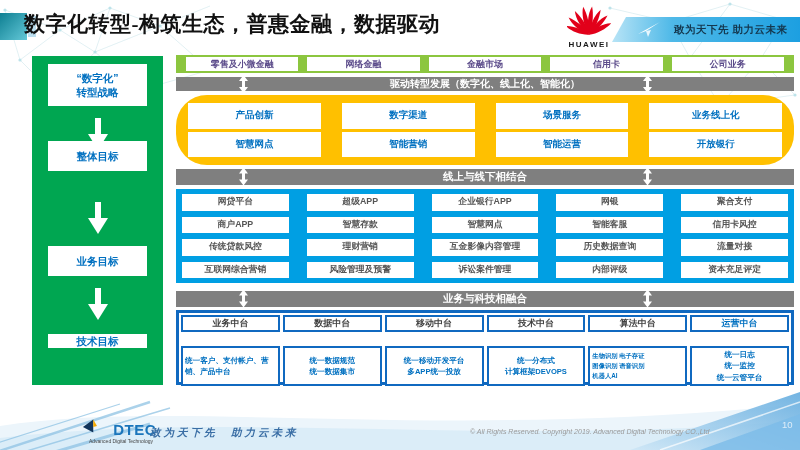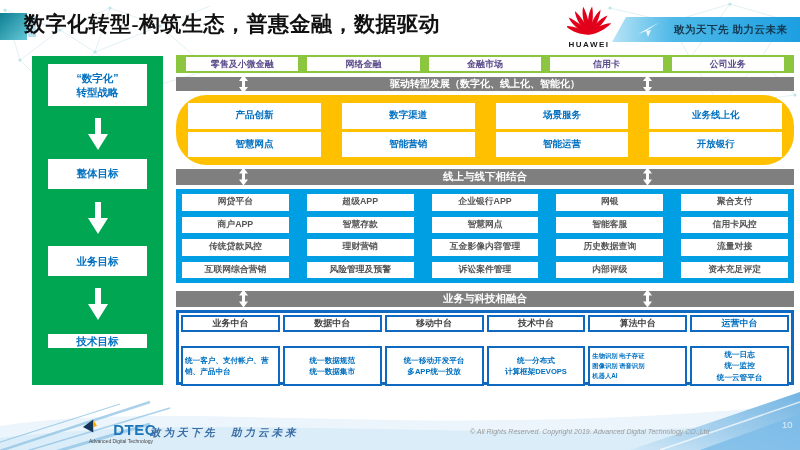--- a/index.html
+++ b/index.html
@@ -180,21 +180,21 @@
   </div>
 
   <div class="abs strategy">
     <div class="sbox" style="top:8px;height:42px;">“数字化”
 转型战略</div>
     <div class="darr" style="top:62px">
       <svg width="22" height="32" viewBox="0 0 22 32">
           <path d="M8 0 H14 V16 H21 L11 32 L1 16 H8 Z" fill="#fff"></path>
         </svg>
     </div>
-    <div class="sbox" style="top:103px;height:30px;font-family:Liberation Mono, monospace;">整体目标</div>
+    <div class="sbox" style="top:85px;height:30px;">整体目标</div>
     <div class="darr" style="top:146px">
       <svg width="22" height="32" viewBox="0 0 22 32">
           <path d="M8 0 H14 V16 H21 L11 32 L1 16 H8 Z" fill="#fff"></path>
         </svg>
     </div>
     <div class="sbox" style="top:190px;height:30px;">业务目标</div>
     <div class="darr" style="top:232px">
       <svg width="22" height="32" viewBox="0 0 22 32">
           <path d="M8 0 H14 V16 H21 L11 32 L1 16 H8 Z" fill="#fff"></path>
         </svg>

